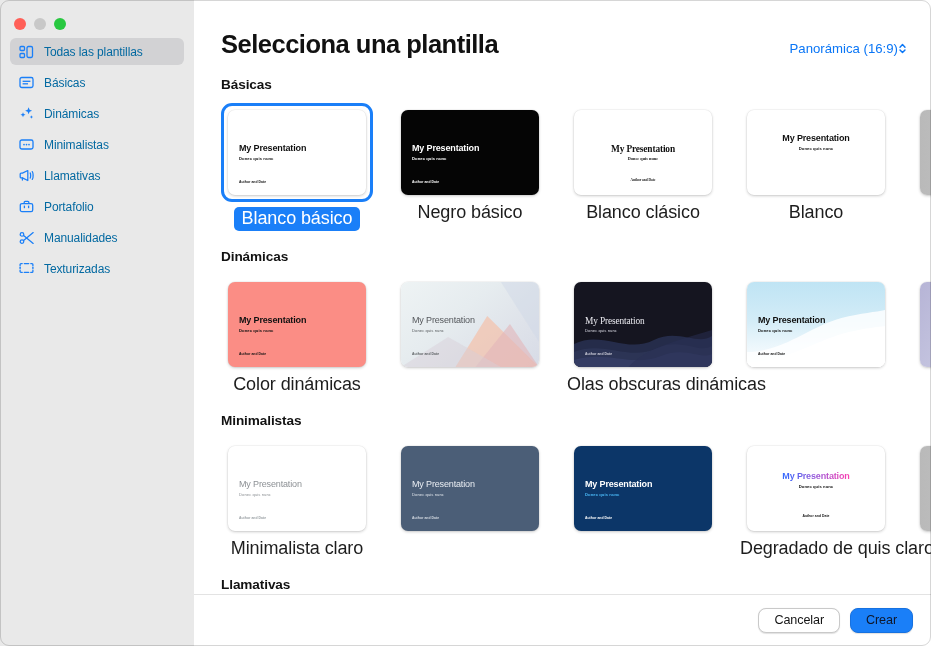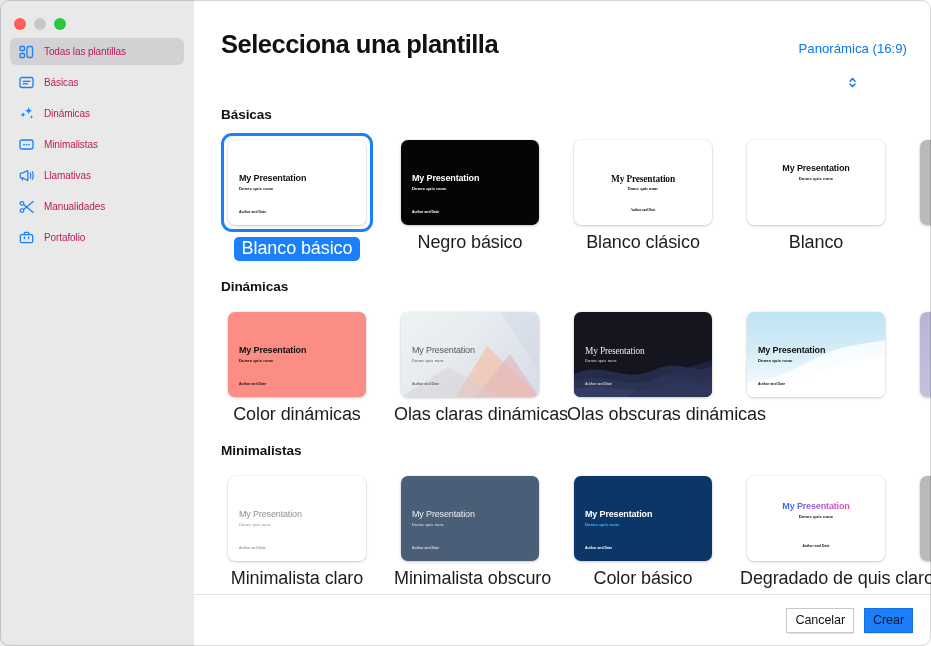--- a/index.html
+++ b/index.html
@@ -67,22 +67,22 @@
   .side-icon {
     width: 17px; height: 17px;
     flex: 0 0 17px;
     display: flex;
     align-items: center;
     justify-content: center;
   }
   .side-icon svg { display: block; }
 
   .side-label {
-    font-size: 10px;
-    color: #be185d;
+    font-size: 12px;
+    color: #0369a1;
     letter-spacing: -0.1px;
     white-space: nowrap;
   }
 
   
   #main {
     flex: 1 1 auto;
     position: relative;
     background: #ffffff;
     overflow: hidden;
@@ -103,26 +103,25 @@
   }
   #page-title {
     font-size: 25.5px;
     font-weight: bold;
     color: #111111;
     letter-spacing: -0.5px;
   }
   #aspect-select {
     display: flex;
     align-items: center;
-    gap: 20px;
+    gap: 0;
     color: #0a76f6;
     font-size: 13.2px;
     cursor: default;
     white-space: nowrap;
-    flex-direction: column;
   }
   #aspect-select .chev { display: flex; flex-direction: column; line-height: 0; }
 
   .section { margin-top: 18px; }
   .section-title {
     font-size: 13.6px;
     font-weight: bold;
     color: #121212;
     letter-spacing: -0.1px;
     margin-bottom: 11px;
@@ -219,22 +218,22 @@
     background: #ffffff;
     border-top: 1px solid #e3e3e3;
     display: flex;
     align-items: center;
     justify-content: flex-end;
     gap: 10px;
     padding-right: 18px;
   }
   .btn {
     font-size: 12.6px;
-    border-radius: 0;
-    padding: 4px 8px 5px;
+    border-radius: 8px;
+    padding: 4px 15px 5px;
     cursor: default;
     white-space: nowrap;
     letter-spacing: -0.1px;
   }
   .btn-cancel {
     background: #ffffff;
     color: #141414;
     border: .5px solid #c9c9c9;
     box-shadow: 0 .5px 1px rgba(0,0,0,.12);
   }
@@ -323,42 +322,54 @@
             <path d="M11.2 4.0c.6.7.6 4.3 0 5.0" stroke-linecap="round"></path>
             <path d="M13.3 2.6c1.1 1.3 1.1 6.5 0 7.8" stroke-linecap="round"></path>
           </svg>
         </span>
         <span class="side-label">Llamativas</span>
       </div>
 
 
       <div class="side-item">
         <span class="side-icon">
+          <svg width="15" height="13" viewBox="0 0 15 13" fill="none" stroke="#1a7ff8" stroke-width="1.3" stroke-linejoin="round">
+            <rect x="1.3" y="3.6" width="12.4" height="8.0" rx="1.6"></rect>
+            <path d="M5.2 3.6V2.2a.9.9 0 0 1 .9-.9h2.8a.9.9 0 0 1 .9.9v1.4"></path>
+            <line x1="5.4" y1="5.6" x2="5.4" y2="8.2"></line>
+            <line x1="9.6" y1="5.6" x2="9.6" y2="8.2"></line>
+          </svg>
+        </span>
+        <span class="side-label">Portafolio</span>
+      </div>
+
+      <div class="side-item">
+        <span class="side-icon">
           <svg width="16" height="14" viewBox="0 0 16 14" fill="none" stroke="#1a7ff8" stroke-width="1.25" stroke-linecap="round">
             <circle cx="3.0" cy="10.6" r="1.8"></circle>
             <circle cx="3.0" cy="3.4" r="1.8"></circle>
             <line x1="14.2" y1="1.6" x2="4.6" y2="9.5"></line>
             <line x1="14.2" y1="12.4" x2="4.6" y2="4.5"></line>
           </svg>
         </span>
         <span class="side-label">Manualidades</span>
       </div>
 
       <div class="side-item">
         <span class="side-icon">
-          <svg width="15" height="13" viewBox="0 0 15 13" fill="none" stroke="#1a7ff8" stroke-width="1.3" stroke-linejoin="round">
-            <rect x="1.3" y="3.6" width="12.4" height="8.0" rx="1.6"></rect>
-            <path d="M5.2 3.6V2.2a.9.9 0 0 1 .9-.9h2.8a.9.9 0 0 1 .9.9v1.4"></path>
-            <line x1="5.4" y1="5.6" x2="5.4" y2="8.2"></line>
-            <line x1="9.6" y1="5.6" x2="9.6" y2="8.2"></line>
-          </svg>
-        </span>
-        <span class="side-label">Portafolio</span>
-      </div>
-
+          <svg width="15" height="13" viewBox="0 0 15 13" fill="none" stroke="#1a7ff8" stroke-width="1.3" stroke-linecap="round">
+            <path d="M3.2 1.6H2.0a.9.9 0 0 0-.9.9v1.2M11.8 1.6h1.2a.9.9 0 0 1 .9.9v1.2M1.1 8.3v1.2a.9.9 0 0 0 .9.9h1.2M13.9 8.3v1.2a.9.9 0 0 1-.9.9h-1.2"></path>
+            <line x1="5.3" y1="1.6" x2="9.7" y2="1.6"></line>
+            <line x1="5.3" y1="10.4" x2="9.7" y2="10.4"></line>
+            <line x1="1.1" y1="5.2" x2="1.1" y2="6.8"></line>
+            <line x1="13.9" y1="5.2" x2="13.9" y2="6.8"></line>
+          </svg>
+        </span>
+        <span class="side-label">Texturizadas</span>
+      </div>
 
     </div>
   </div>
 
   <div id="main">
 
     <div id="main-scroll">
 
       <div id="header-row">
         <div id="page-title">Selecciona una plantilla</div>
@@ -473,23 +484,20 @@
                   <path d="M0 85 L52 55 L110 85 Z" fill="#d7cfd8" opacity=".45"></path>
                   <path d="M110 0 L152 0 L152 60 Z" fill="#cfd6e6" opacity=".45"></path>
                 </svg>
                 <div class="slide-inner">
                   <div class="s-title" style="font-weight:normal;color:#55585c;">My Presentation</div>
                   <div class="s-sub" style="font-weight:normal;color:#5c6063;">Donec quis nunc</div>
                   <div class="s-foot" style="color:#5c6063;">Author and Date</div>
                 </div>
               </div>
             </div>
-            <div class="tpl-label-row">
-              <span class="tpl-label">Olas claras dinámicas</span>
-            </div>
           </div>
 
           <div class="tpl-cell">
             <div class="tpl-thumb-wrap">
               <div class="tpl-thumb" style="background:#151520;">
                 <svg style="position:absolute;inset:0;width:100%;height:100%" viewBox="0 0 152 85" preserveAspectRatio="none">
                   <path d="M0 62 C30 48, 58 72, 88 58 C114 46, 136 64, 152 54 L152 85 L0 85 Z" fill="#262d4d" opacity=".95"></path>
                   <path d="M0 70 C34 58, 60 80, 92 66 C118 55, 138 72, 152 64 L152 85 L0 85 Z" fill="#2e3557" opacity=".9"></path>
                   <path d="M0 78 C36 68, 64 86, 96 74 C122 64, 140 78, 152 72 L152 85 L0 85 Z" fill="#363e66" opacity=".85"></path>
                   <path d="M60 85 C80 66, 108 60, 152 48 L152 85 Z" fill="#2a3055" opacity=".5"></path>
@@ -559,37 +567,31 @@
           <div class="tpl-cell">
             <div class="tpl-thumb-wrap">
               <div class="tpl-thumb" style="background:#4b5e77;">
                 <div class="slide-inner">
                   <div class="s-title" style="font-weight:normal;color:#e9edf2;">My Presentation</div>
                   <div class="s-sub" style="font-weight:normal;color:#dde3ea;">Donec quis nunc</div>
                   <div class="s-foot" style="color:#d5dbe3;">Author and Date</div>
                 </div>
               </div>
             </div>
-            <div class="tpl-label-row">
-              <span class="tpl-label">Minimalista obscuro</span>
-            </div>
           </div>
 
           <div class="tpl-cell">
             <div class="tpl-thumb-wrap">
               <div class="tpl-thumb" style="background:#0c3668;">
                 <div class="slide-inner">
                   <div class="s-title" style="color:#ffffff;">My Presentation</div>
                   <div class="s-sub" style="color:#49b7f5;">Donec quis nunc</div>
                   <div class="s-foot" style="color:#ffffff;">Author and Date</div>
                 </div>
               </div>
-            </div>
-            <div class="tpl-label-row">
-              <span class="tpl-label">Color básico</span>
             </div>
           </div>
 
           <div class="tpl-cell">
             <div class="tpl-thumb-wrap">
               <div class="tpl-thumb" style="background:#ffffff;">
                 <div class="slide-inner centered" style="justify-content:flex-start;padding-top:26px;">
                   <div class="s-title" style="background:linear-gradient(90deg,#2f6bff,#ff3fb0);-webkit-background-clip:text;background-clip:text;color:transparent;">My Presentation</div>
                   <div class="s-sub">Donec quis nunc</div>
                   <div class="s-foot" style="bottom:13px;">Author and Date</div>

